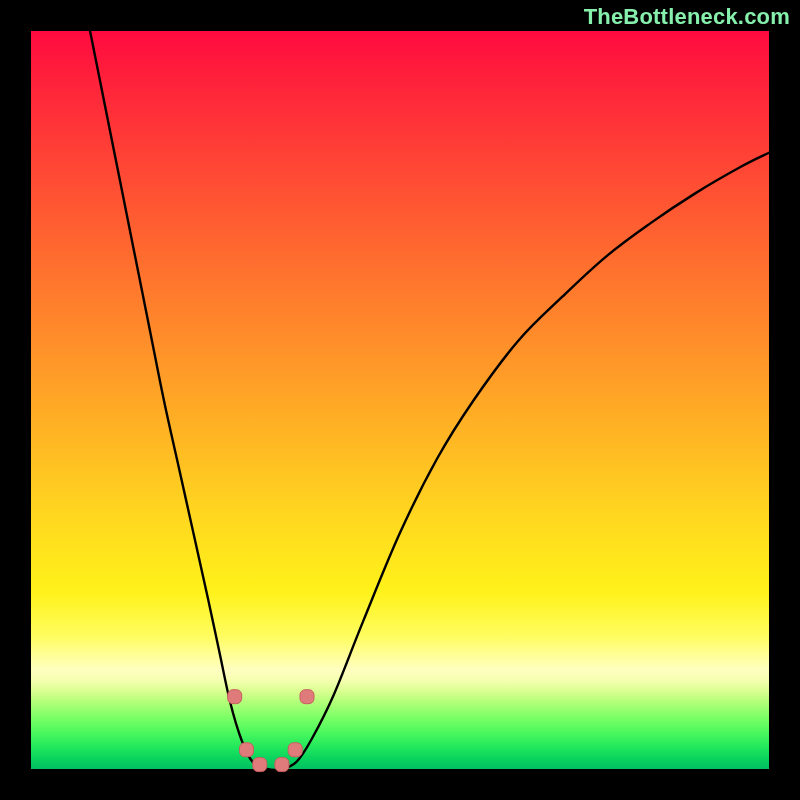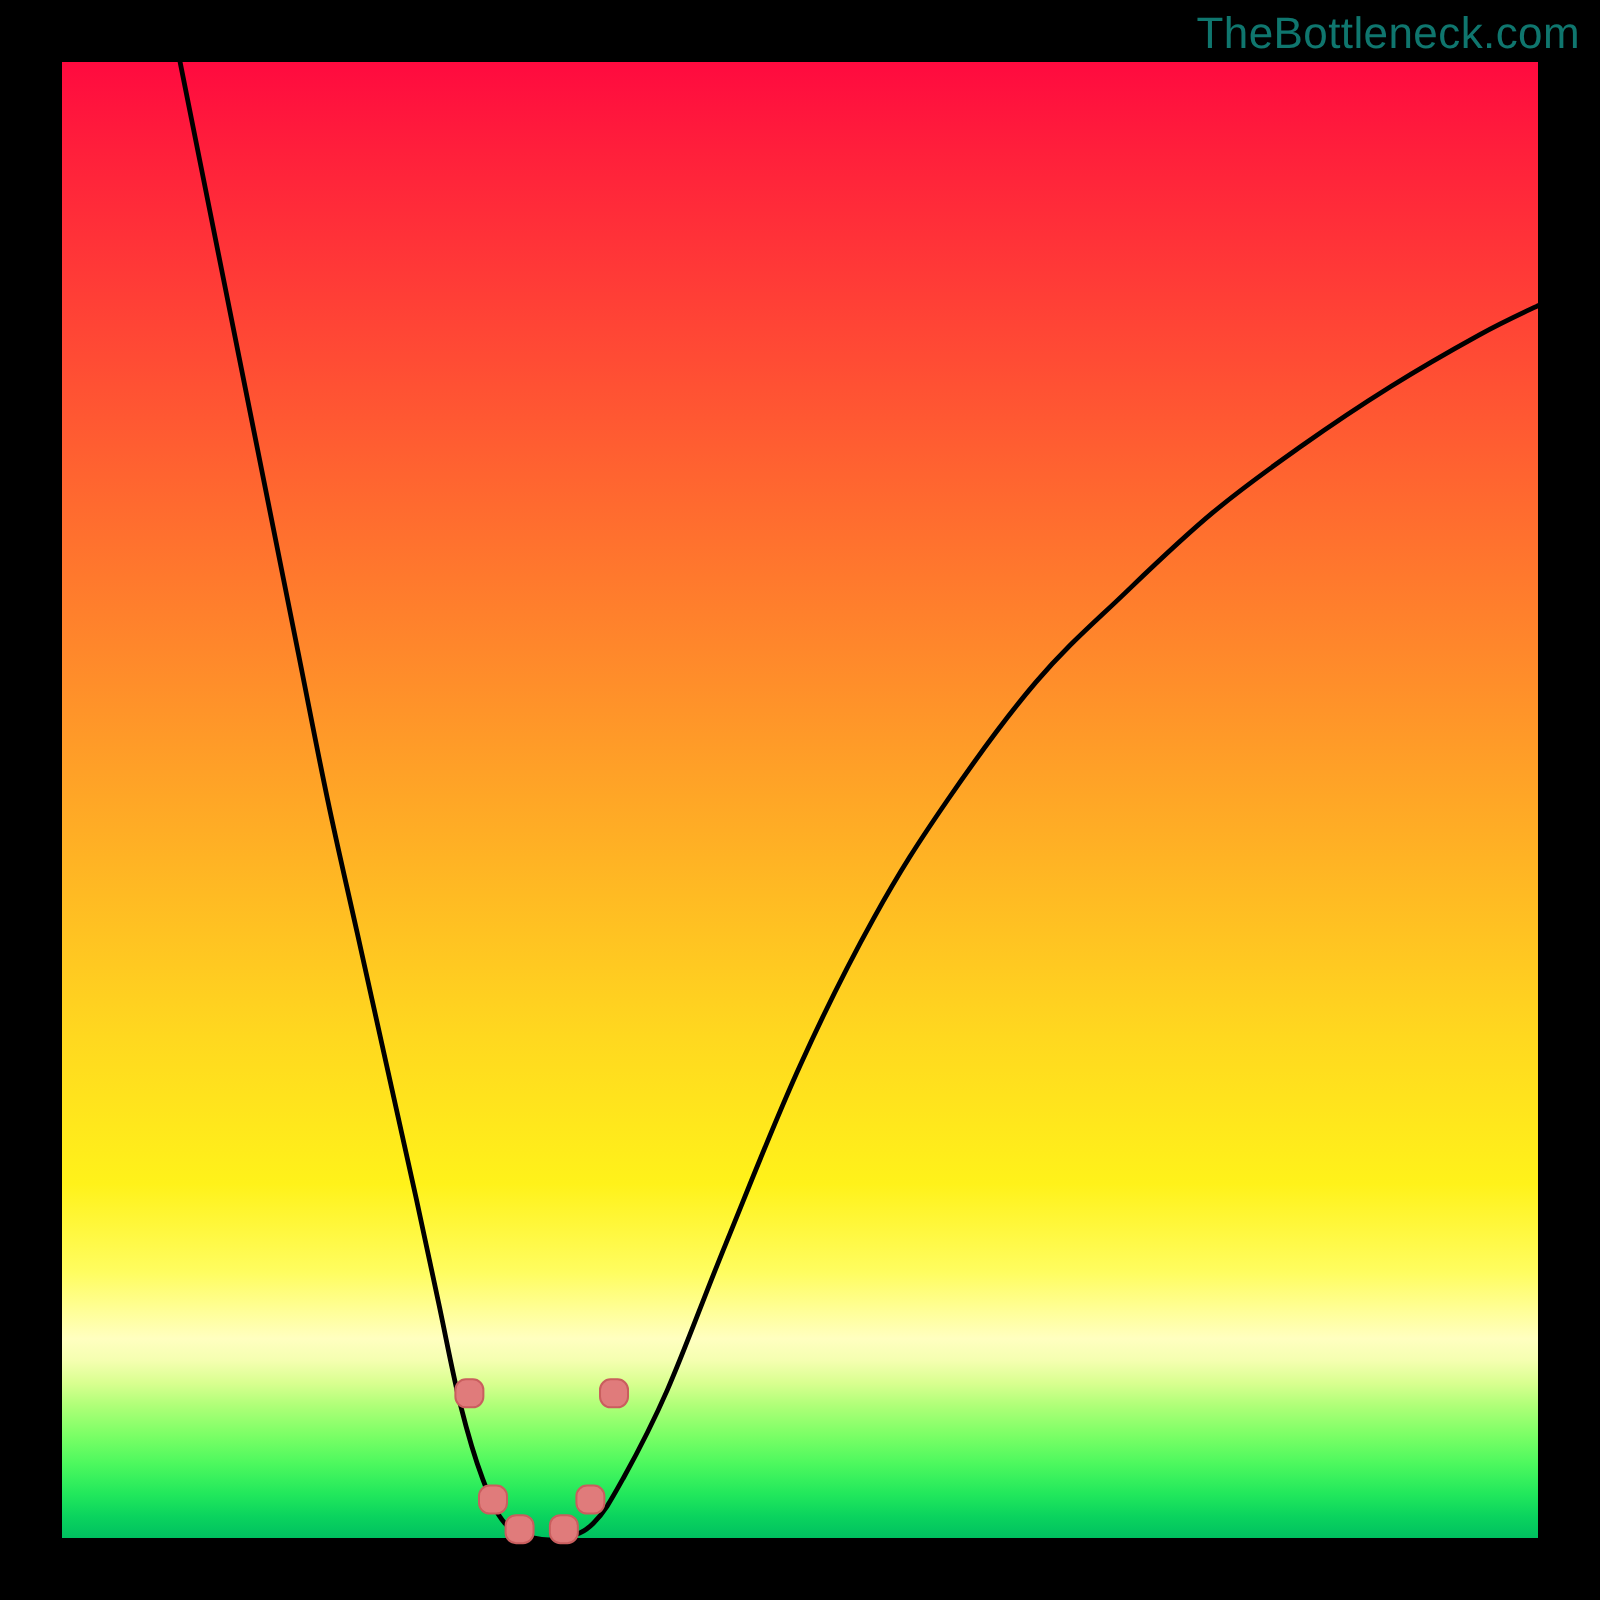--- a/index.html
+++ b/index.html
@@ -44,23 +44,23 @@
       #4cf85e 95%,
       #22e85c 97%,
       #0bd45e 98.5%,
       #00c060 100%
     );
   }
   .watermark {
     position: absolute;
     top: 4px;
     right: 10px;
-    color: #0f766e;
+    color: #86efac;
     font-size: 22px;
-    font-weight: 400;
+    font-weight: 700;
     letter-spacing: 0.2px;
     user-select: none;
     text-align: right;
   }
   svg.curve {
     position: absolute;
     left: 0;
     top: 0;
     width: 738px;
     height: 738px;

